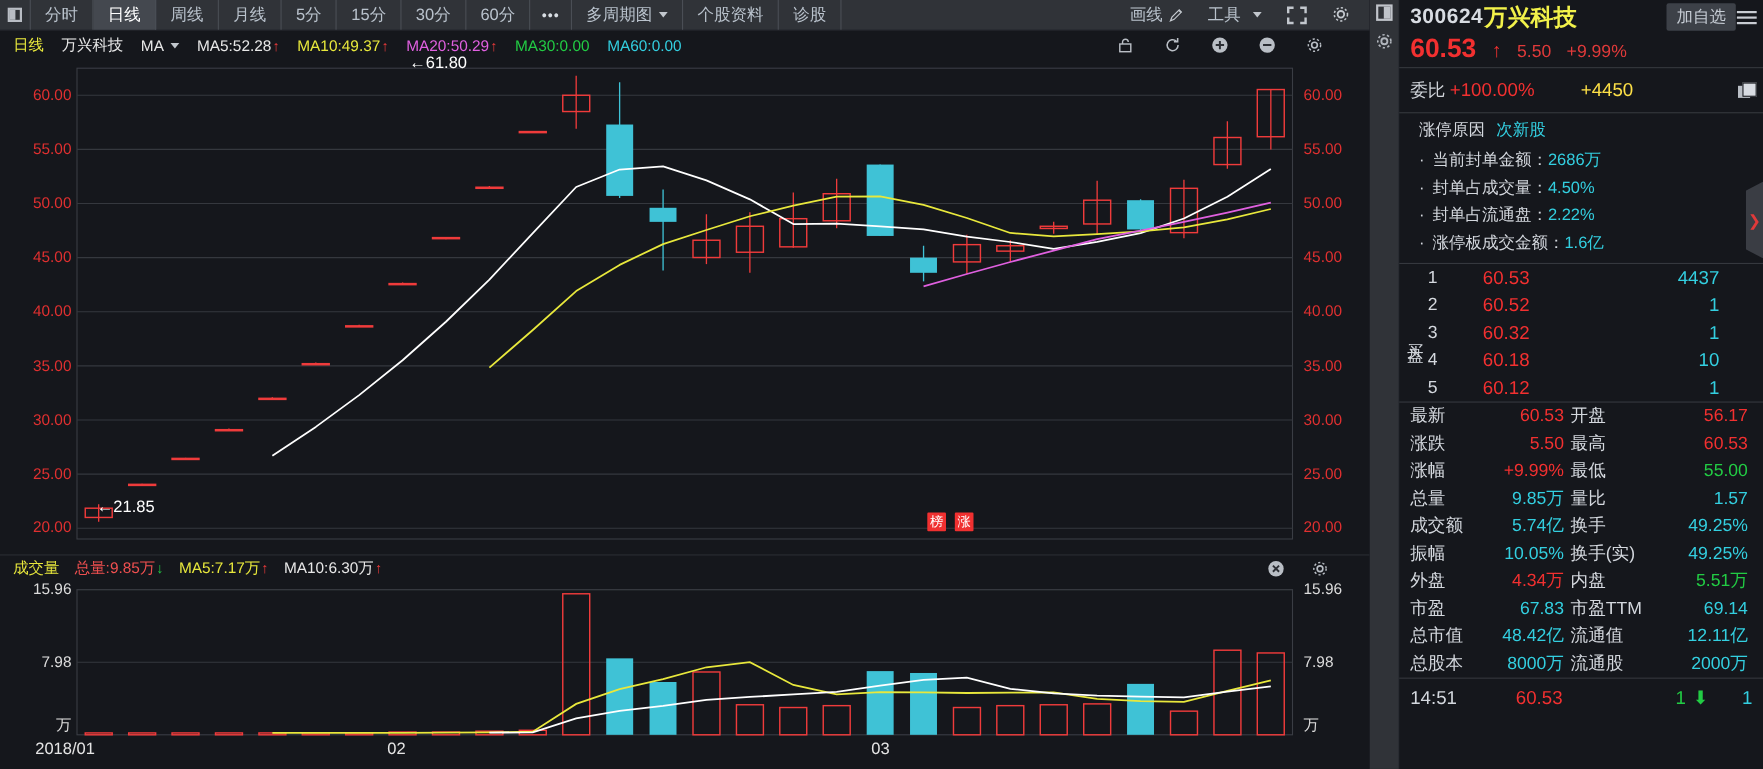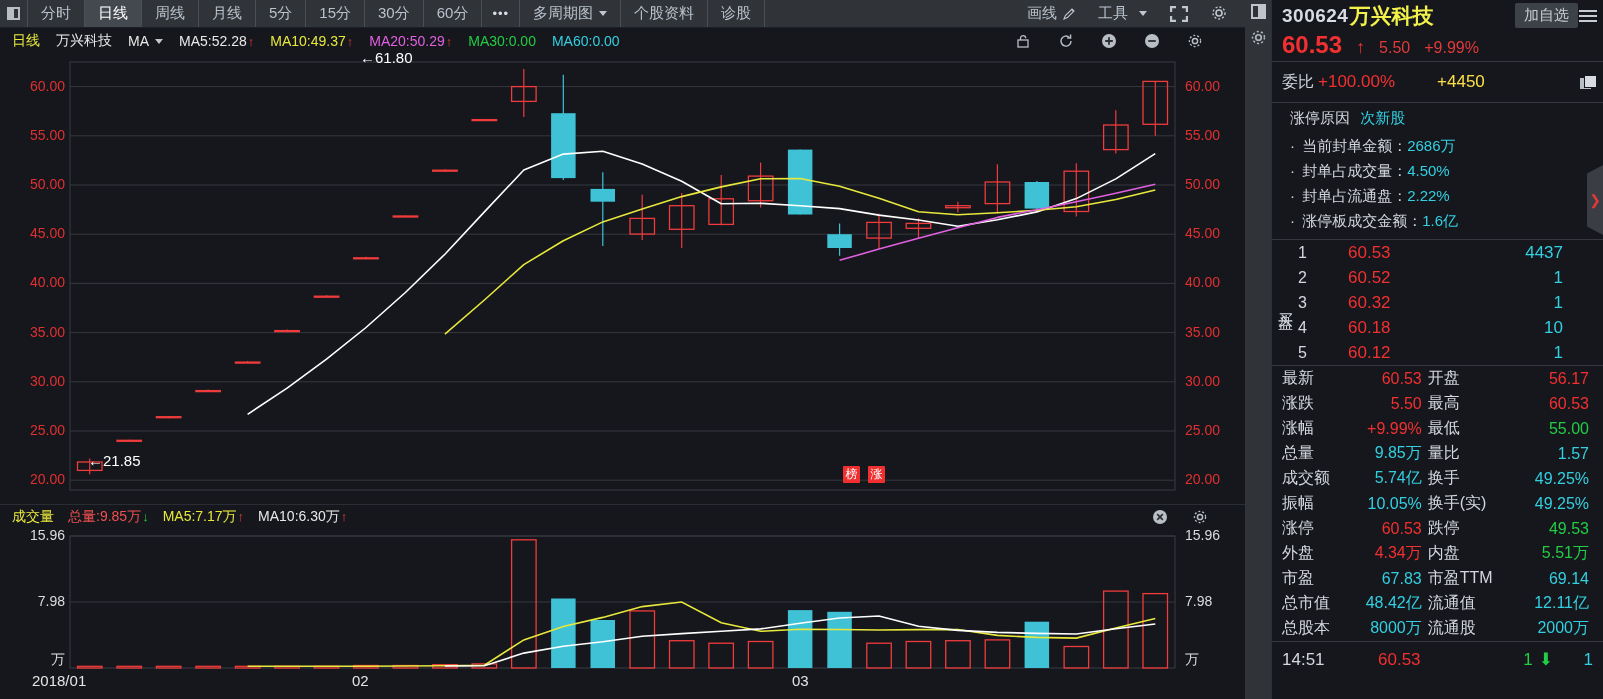--- a/index.html
+++ b/index.html
@@ -352,21 +352,21 @@
           <div class="axis-lbl" style="left: 1185px; top: 72.7931px;">55.00</div>
           <div class="axis-lbl" style="left: 1185px; top: 121.989px;">50.00</div>
           <div class="axis-lbl" style="left: 1185px; top: 171.184px;">45.00</div>
           <div class="axis-lbl" style="left: 1185px; top: 220.379px;">40.00</div>
           <div class="axis-lbl" style="left: 1185px; top: 269.575px;">35.00</div>
           <div class="axis-lbl" style="left: 1185px; top: 318.77px;">30.00</div>
           <div class="axis-lbl" style="left: 1185px; top: 367.966px;">25.00</div>
           <div class="axis-lbl" style="left: 1185px; top: 417.161px;">20.00</div>
         </div>
       <div id="price-annotations">
-          <div class="pt-label" style="left: 360px; top: -5.11264px;">←61.80</div>
+          <div class="pt-label" style="left: 372px; top: -5.11264px;">←61.80</div>
           <div class="pt-label" style="left: 88px; top: 397.959px;">←21.85</div>
           <div class="badge" style="left: 843px; top: 412px;">榜</div>
           <div class="badge" style="left: 868px; top: 412px;">涨</div>
         </div>
     </div>
 
     <div class="vol-header">
       <span class="ind-yellow">成交量</span>
       <span style="color:#f05050" class="arrow-dn">总量:9.85万</span>
       <span class="ind-yellow arrow-up">MA5:7.17万</span>
@@ -566,26 +566,20 @@
                 <td class="k2">换手</td>
                 <td class="v2 c-cyan">49.25%</td>
               </tr>
               <tr>
                 <td class="k">振幅</td>
                 <td class="v c-cyan">10.05%</td>
                 <td class="k2">换手(实)</td>
                 <td class="v2 c-cyan">49.25%</td>
               </tr>
               <tr>
-                <td class="k">涨停</td>
-                <td class="v c-red">60.53</td>
-                <td class="k2">跌停</td>
-                <td class="v2 c-green">49.53</td>
-              </tr>
-              <tr>
                 <td class="k">外盘</td>
                 <td class="v c-red">4.34万</td>
                 <td class="k2">内盘</td>
                 <td class="v2 c-green">5.51万</td>
               </tr>
               <tr>
                 <td class="k">市盈</td>
                 <td class="v c-cyan">67.83</td>
                 <td class="k2">市盈TTM</td>
                 <td class="v2 c-cyan">69.14</td>

